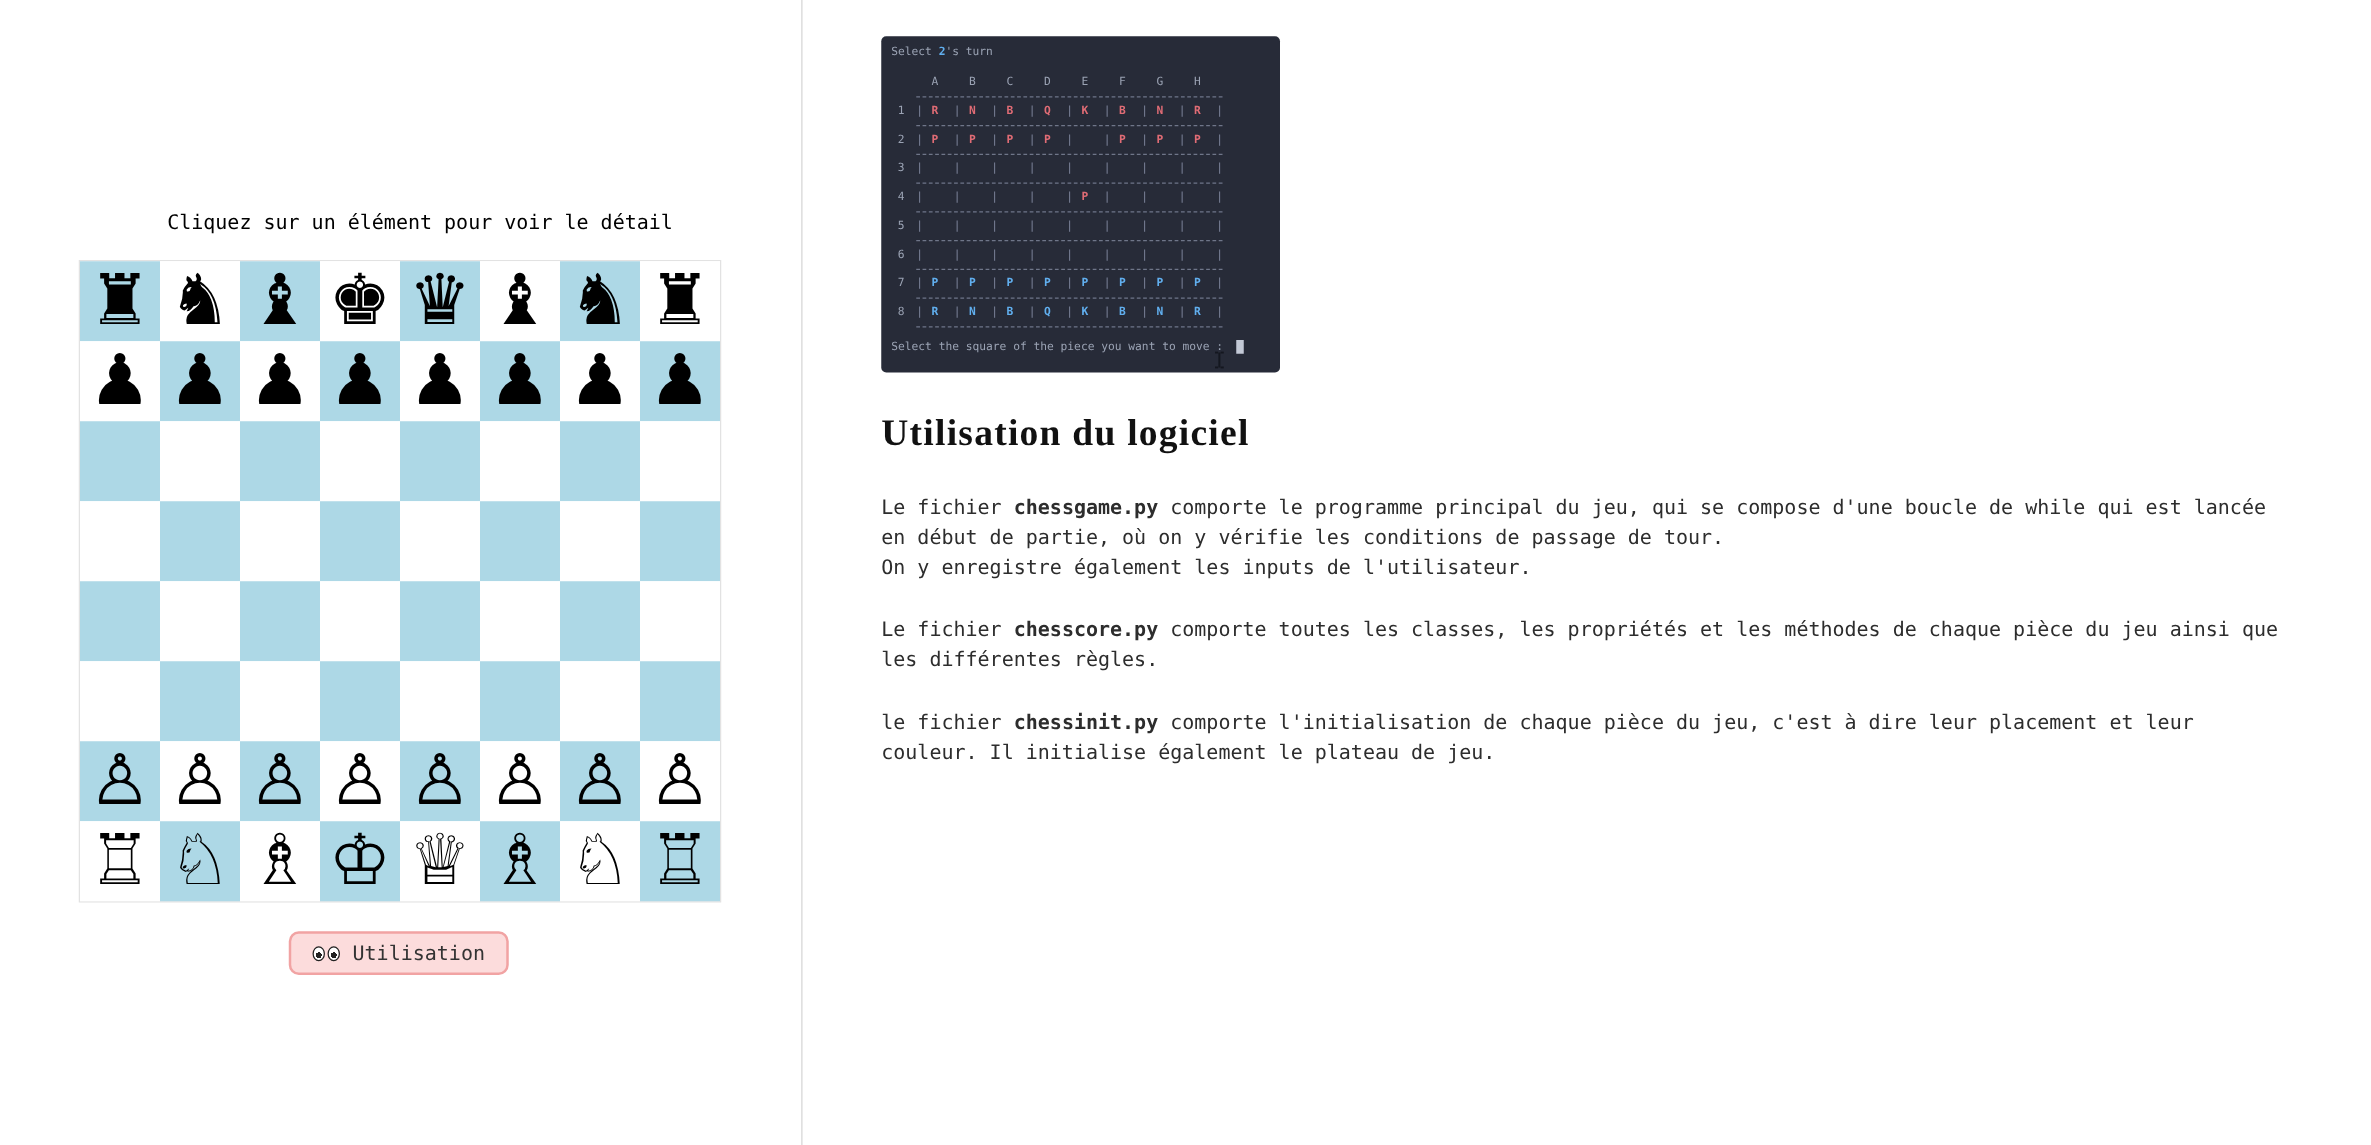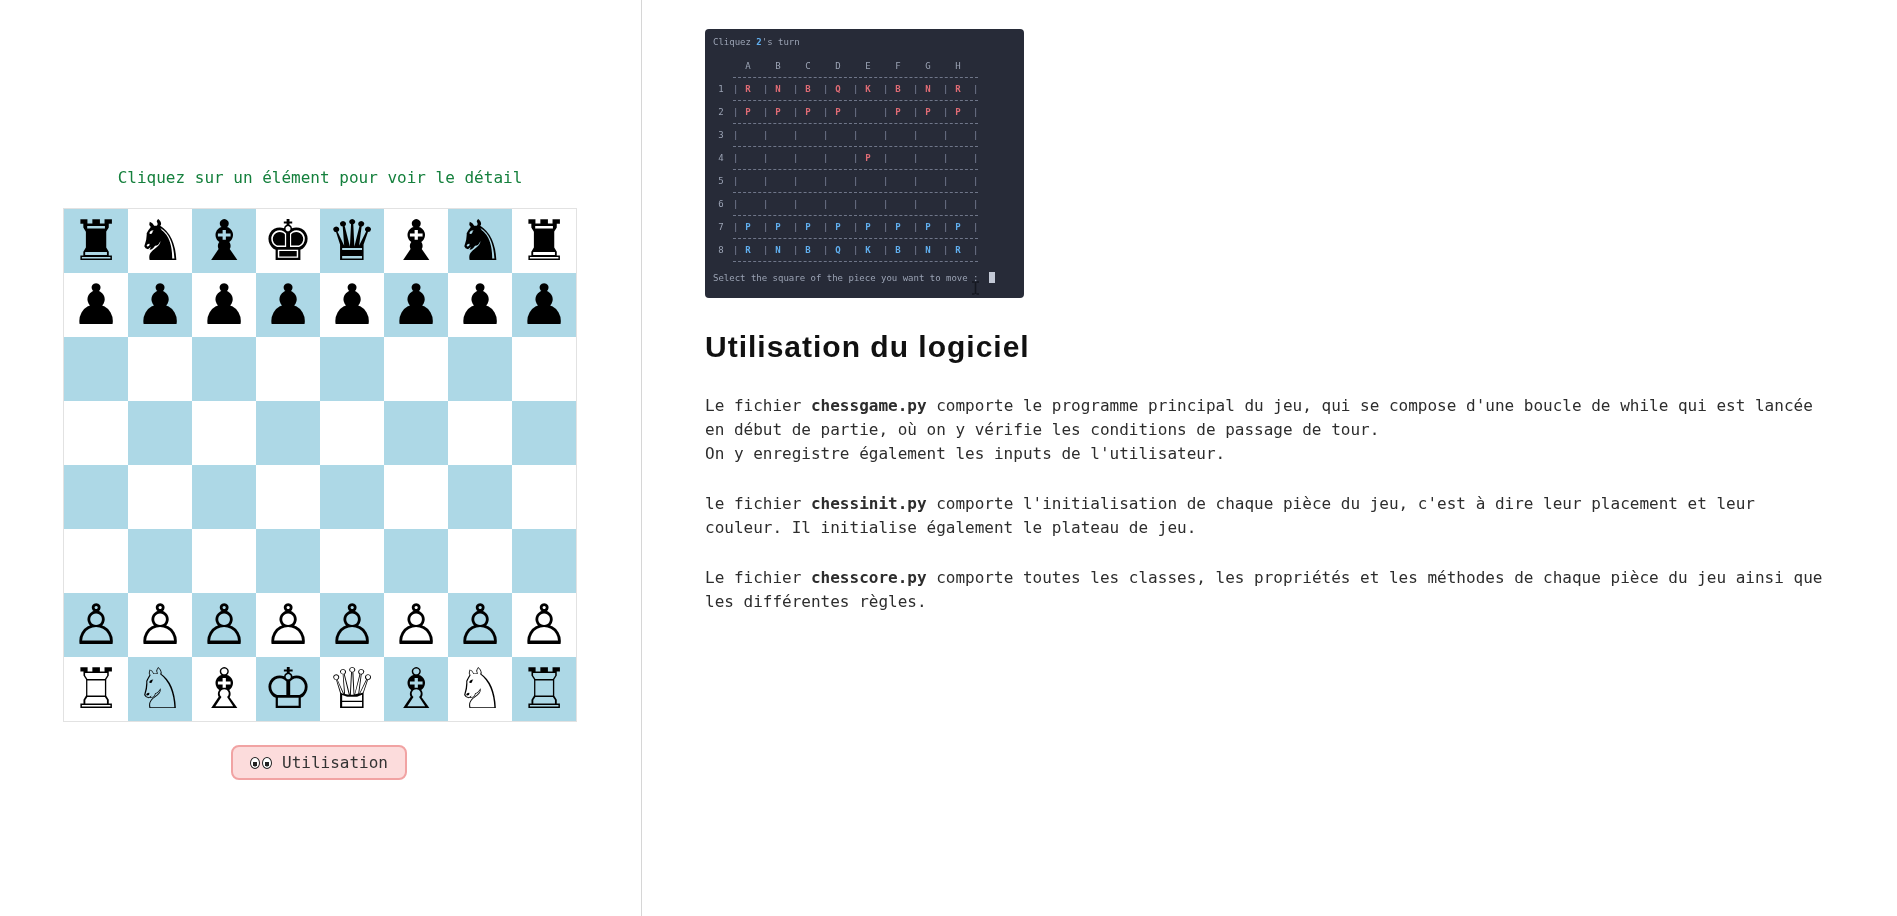--- a/index.html
+++ b/index.html
@@ -5,22 +5,22 @@
   html,body{margin:0;padding:0;}
   body{
     width:1897px;height:916px;position:relative;overflow:hidden;
     background:#ffffff;
     font-family:"DejaVu Sans Mono","Liberation Mono",monospace;
   }
   .divider{position:absolute;left:641px;top:0;bottom:0;width:1px;background:#d6d6d6;}
 
   
   .caption{
-    position:absolute;left:40px;top:168px;width:560px;text-align:center;
-    font-size:16px;line-height:20px;color:#15803d;
+    position:absolute;left:56px;top:168px;width:560px;text-align:center;
+    font-size:16px;line-height:20px;color:#000000;
   }
   .board{
     position:absolute;left:63px;top:208px;width:512px;height:512px;
     display:grid;grid-template-columns:repeat(8,64px);grid-template-rows:repeat(8,64px);
     border:1px solid #e2e2e2;
   }
   .sq{display:flex;align-items:center;justify-content:center;}
   .sq.dark{background:#add8e6;}
   .sq.light{background:#ffffff;}
   .piece{
@@ -62,21 +62,21 @@
   .t-piece.blue{color:#61afef;}
   .t-sep{border-top:1px dashed #6f7689;width:245px;margin:5px 0 6px 20px;height:0;}
   .t-prompt{margin-top:10px;display:flex;align-items:center;white-space:pre;}
   .t-cursor{width:6px;height:11px;background:#c3c9d6;margin-left:5px;flex:none;}
   .t-ibeam{position:absolute;left:266px;top:252px;}
 
   
   .article{position:absolute;left:705px;top:330px;width:1130px;}
   .article h1{
     margin:0 0 30px 0;font-size:30px;line-height:34px;font-weight:bold;
-    letter-spacing:1px;color:#111;font-family:Liberation Sans, sans-serif;
+    letter-spacing:1px;color:#111;font-family:Liberation Serif, serif;
   }
   .block{
     margin:0 0 26px 0;font-size:16px;line-height:24px;color:#2d2d2d;
     white-space:pre-wrap;
   }
   .block b{font-weight:bold;}
 </style>
 </head>
 <body>
 
@@ -218,21 +218,21 @@
     <button class="sup-btn">
       <span class="eyes"></span>
       <span>Utilisation</span>
     </button>
   </div>
 </div>
 
 <div>
 
   <div class="terminal">
-    <div class="t-title"><span>Cliquez </span><span class="t-player">2</span><span>'s turn</span></div>
+    <div class="t-title"><span>Select </span><span class="t-player">2</span><span>'s turn</span></div>
     <div>
         <div class="t-row">
           <span class="t-num"></span>
           <div class="t-cells">
             <span class="t-cell t-col">A</span>
             <span class="t-cell t-col">B</span>
             <span class="t-cell t-col">C</span>
             <span class="t-cell t-col">D</span>
             <span class="t-cell t-col">E</span>
             <span class="t-cell t-col">F</span>
@@ -431,16 +431,16 @@
       <svg width="9" height="14" viewBox="0 0 9 14">
         <path d="M1 1 H3.5 M5.5 1 H8 M4.5 1 V13 M1 13 H3.5 M5.5 13 H8" stroke="#14171f" stroke-width="1.6" fill="none"></path>
       </svg>
     </div>
   </div>
 
   <div class="article">
     <h1>Utilisation du logiciel</h1>
     <p class="block"><span>Le fichier </span><b>chessgame.py</b><span> comporte le programme principal du jeu, qui se compose d'une boucle de while qui est lancée en début de partie, où on y vérifie les conditions de passage de tour.
 On y enregistre également les inputs de l'utilisateur.</span></p>
+    <p class="block"><span>Le fichier </span><b>chesscore.py</b><span> comporte toutes les classes, les propriétés et les méthodes de chaque pièce du jeu ainsi que les différentes règles.</span></p>
     <p class="block"><span>le fichier </span><b>chessinit.py</b><span> comporte l'initialisation de chaque pièce du jeu, c'est à dire leur placement et leur couleur. Il initialise également le plateau de jeu.</span></p>
-    <p class="block"><span>Le fichier </span><b>chesscore.py</b><span> comporte toutes les classes, les propriétés et les méthodes de chaque pièce du jeu ainsi que les différentes règles.</span></p>
   </div>
 </div>
 
 </body></html>

